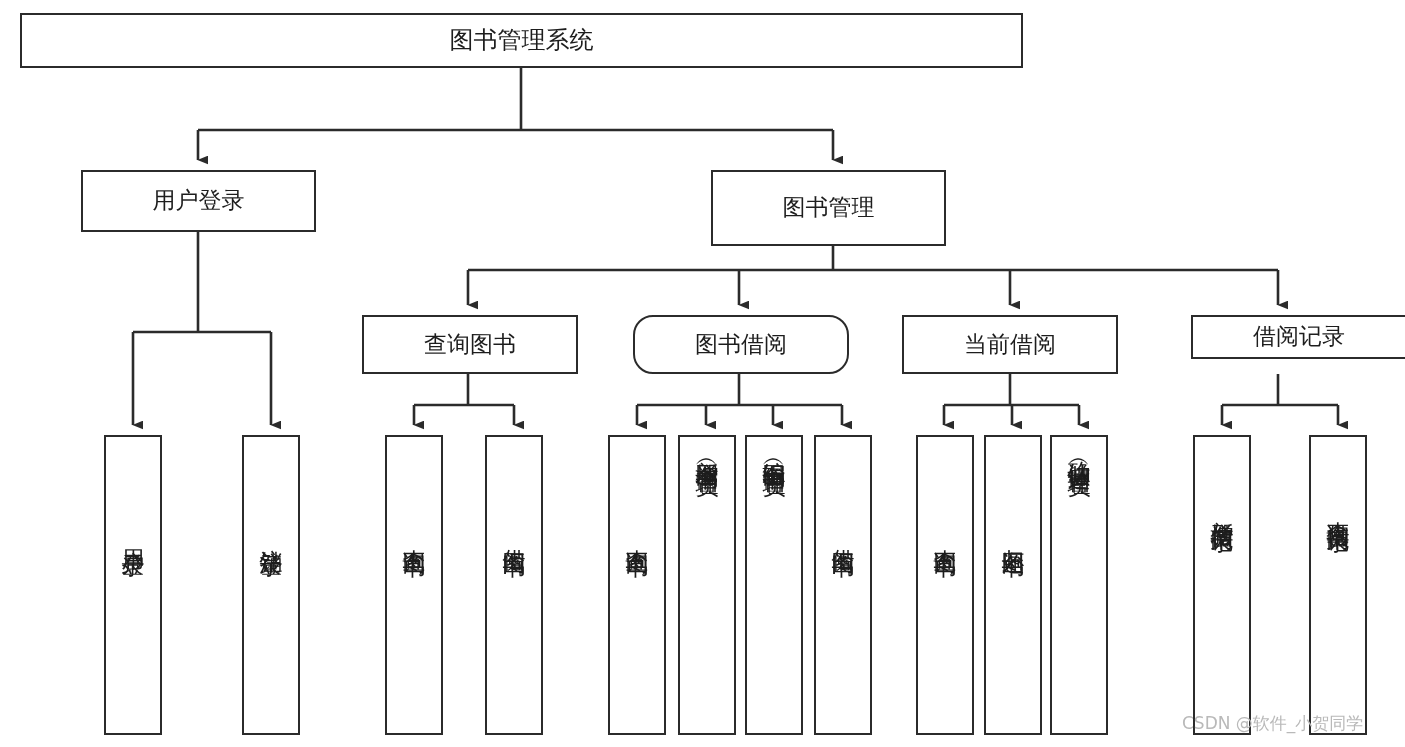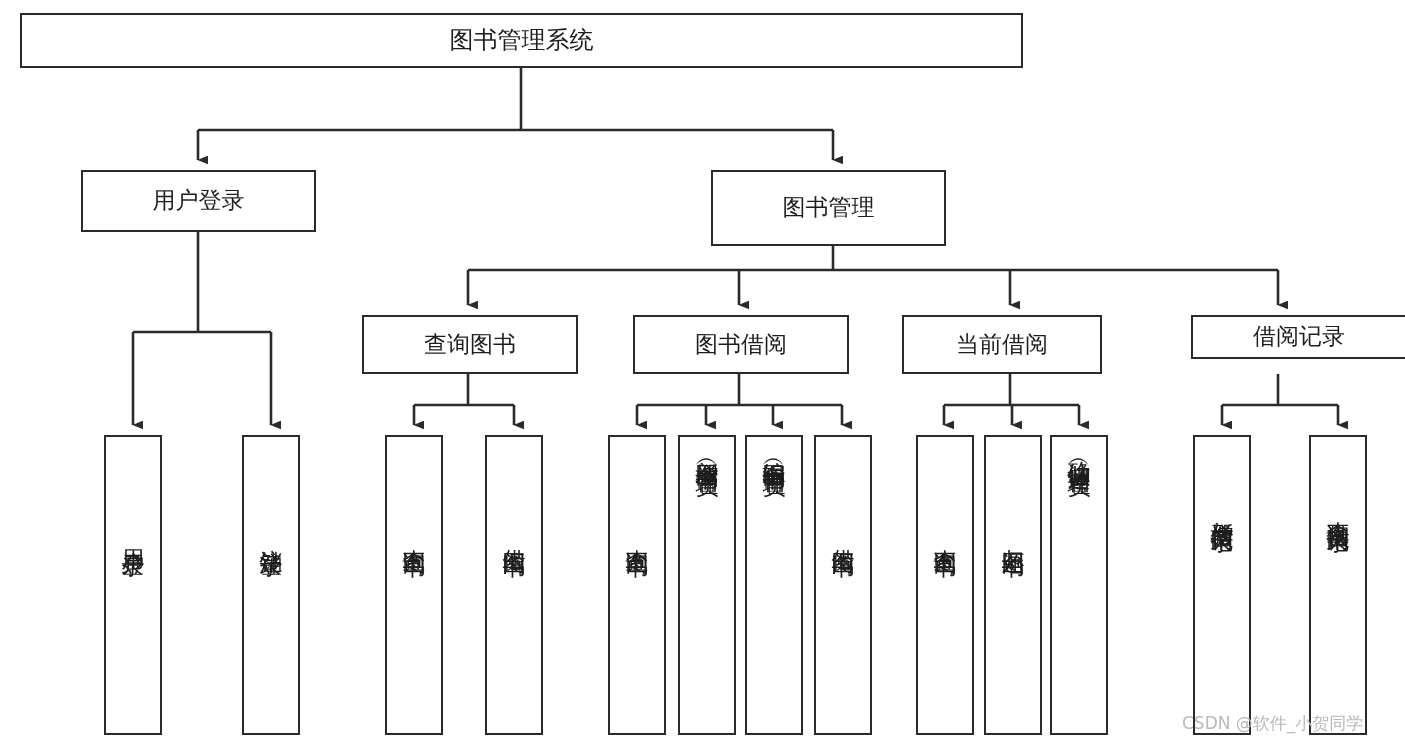--- a/index.html
+++ b/index.html
@@ -141,24 +141,24 @@
   <div class="node horiz" style="left:81px; top:170px; width:235px; height:62px;">
     <span class="node-label">用户登录</span>
   </div>
   <div class="node horiz" style="left:711px; top:170px; width:235px; height:76px;">
     <span class="node-label">图书管理</span>
   </div>
 
   <div class="node horiz" style="left:362px; top:315px; width:216px; height:59px;">
     <span class="node-label">查询图书</span>
   </div>
-  <div class="node horiz" style="left:633px; top:315px; width:216px; height:59px;">
+  <div class="node horiz" style="left:633px; top:315px; width:216px; height:59px;border-radius:20px;">
     <span class="node-label">图书借阅</span>
   </div>
-  <div class="node horiz" style="left:902px; top:315px; width:200px; height:59px;">
+  <div class="node horiz" style="left:902px; top:315px; width:216px; height:59px;">
     <span class="node-label">当前借阅</span>
   </div>
   <div class="node horiz" style="left:1171px; top:315px; width:216px; height:44px;margin-left:20px;">
     <span class="node-label">借阅记录</span>
   </div>
 
   <div class="node vert mid" style="left:104px; top:435px; width:58px; height:300px;">
     <span class="node-label">用户登录</span>
   </div>
   <div class="node vert mid" style="left:242px; top:435px; width:58px; height:300px;">

